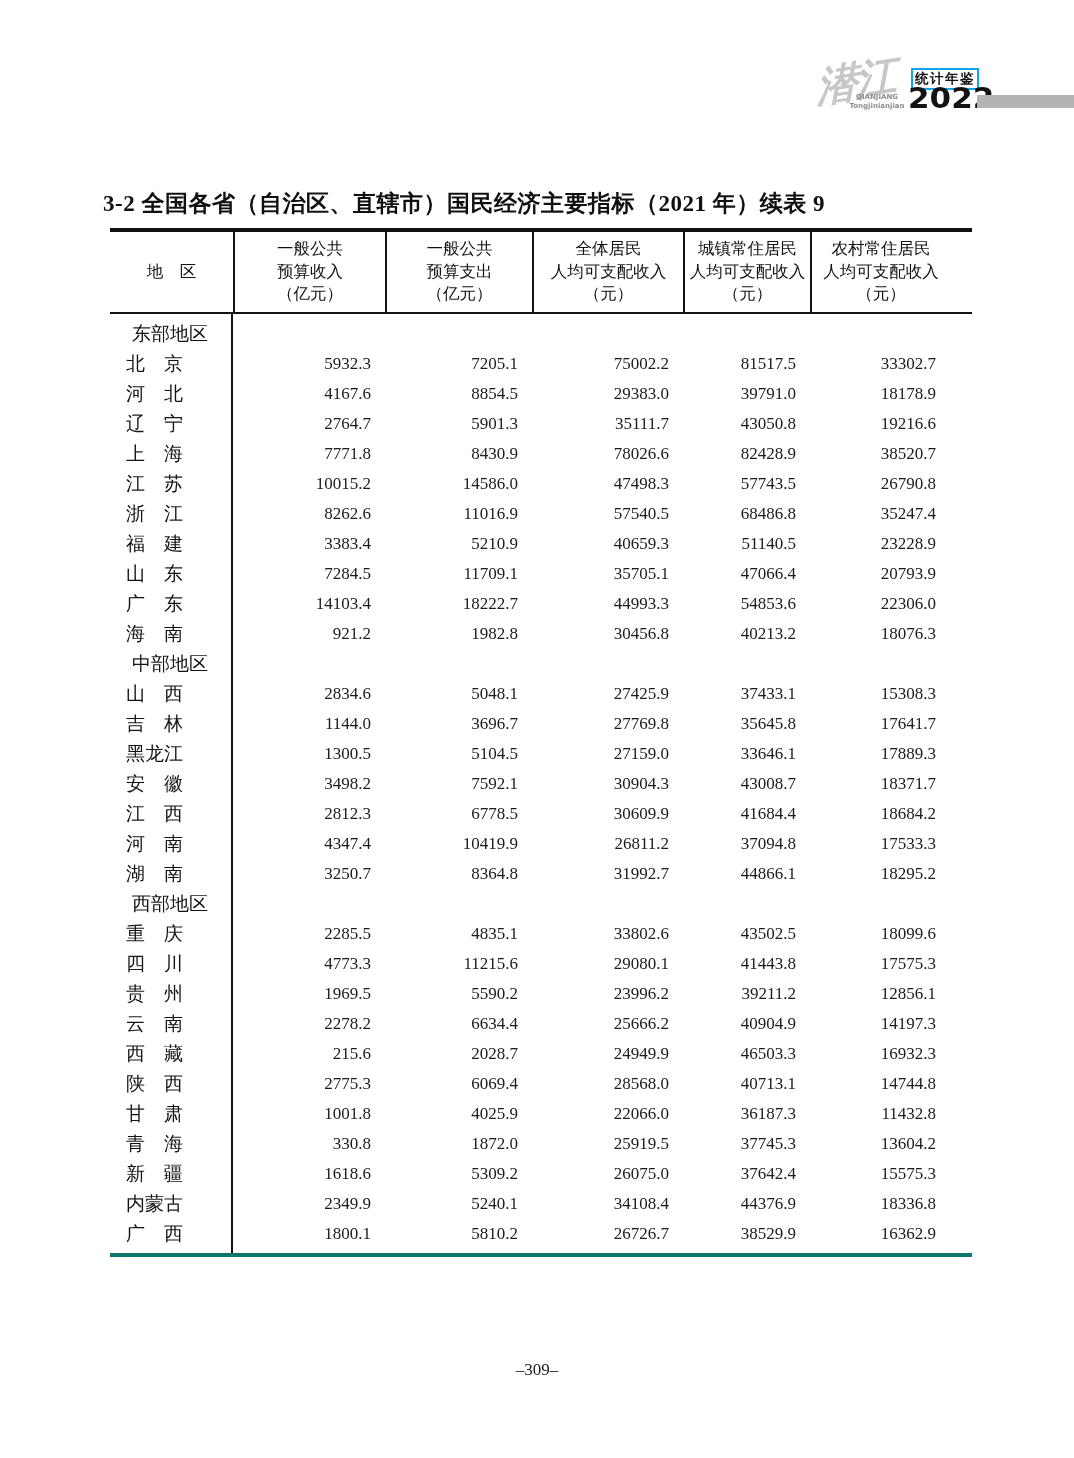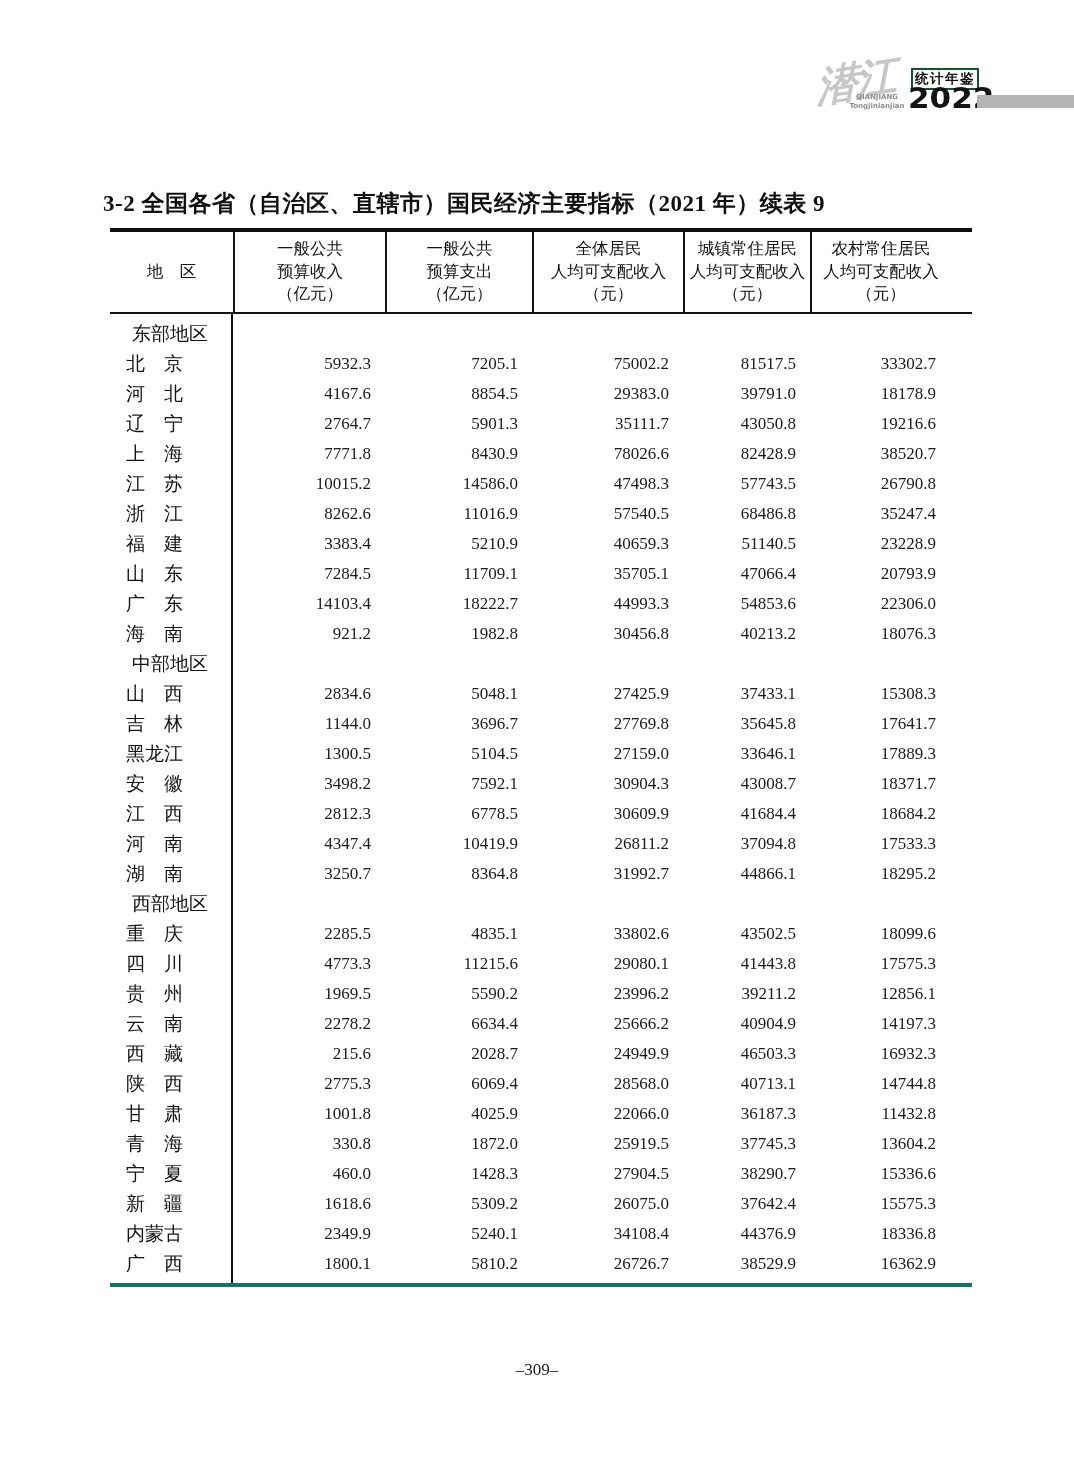--- a/index.html
+++ b/index.html
@@ -16,21 +16,21 @@
     font-size:42px; letter-spacing:-3px; color:#c7c7c7;
     transform:rotate(-9deg) skewX(-6deg); user-select:none;
   }
   .pinyin {
     position:absolute; left:840px; top:93px; width:74px; text-align:center;
     font-family:"DejaVu Sans","Liberation Sans",sans-serif;
     font-size:7px; font-weight:bold; color:#8d8d8d; line-height:1.25;
   }
   .yb-box {
     position:absolute; left:911px; top:68px; width:62px;
-    border:2px solid #14532d; text-align:center; padding:0 1px;
+    border:2px solid #0ea5e9; text-align:center; padding:0 1px;
     font-family:"DejaVu Sans","Liberation Sans",sans-serif;
     font-size:13.5px; font-weight:bold; letter-spacing:1.5px; color:#131313;
   }
   .yb-year {
     position:absolute; left:908px; top:80px; width:70px; text-align:center;
     font-family:"DejaVu Sans","Liberation Sans",sans-serif;
     font-size:31px; font-weight:900; letter-spacing:0px; color:#131313;
     transform:scaleY(0.92);
   }
   .gray-bar { position:absolute; left:977px; top:95px; width:97px; height:13px; background:#b4b4b4; }
@@ -315,28 +315,20 @@
         </div>
         <div class="tr province">
           <div class="td c0"><span class="prov-name">青　海</span></div>
           <div class="td num c1">330.8</div>
           <div class="td num c2">1872.0</div>
           <div class="td num c3">25919.5</div>
           <div class="td num c4">37745.3</div>
           <div class="td num c5">13604.2</div>
         </div>
         <div class="tr province">
-          <div class="td c0"><span class="prov-name">宁　夏</span></div>
-          <div class="td num c1">460.0</div>
-          <div class="td num c2">1428.3</div>
-          <div class="td num c3">27904.5</div>
-          <div class="td num c4">38290.7</div>
-          <div class="td num c5">15336.6</div>
-        </div>
-        <div class="tr province">
           <div class="td c0"><span class="prov-name">新　疆</span></div>
           <div class="td num c1">1618.6</div>
           <div class="td num c2">5309.2</div>
           <div class="td num c3">26075.0</div>
           <div class="td num c4">37642.4</div>
           <div class="td num c5">15575.3</div>
         </div>
         <div class="tr province">
           <div class="td c0"><span class="prov-name">内蒙古</span></div>
           <div class="td num c1">2349.9</div>

